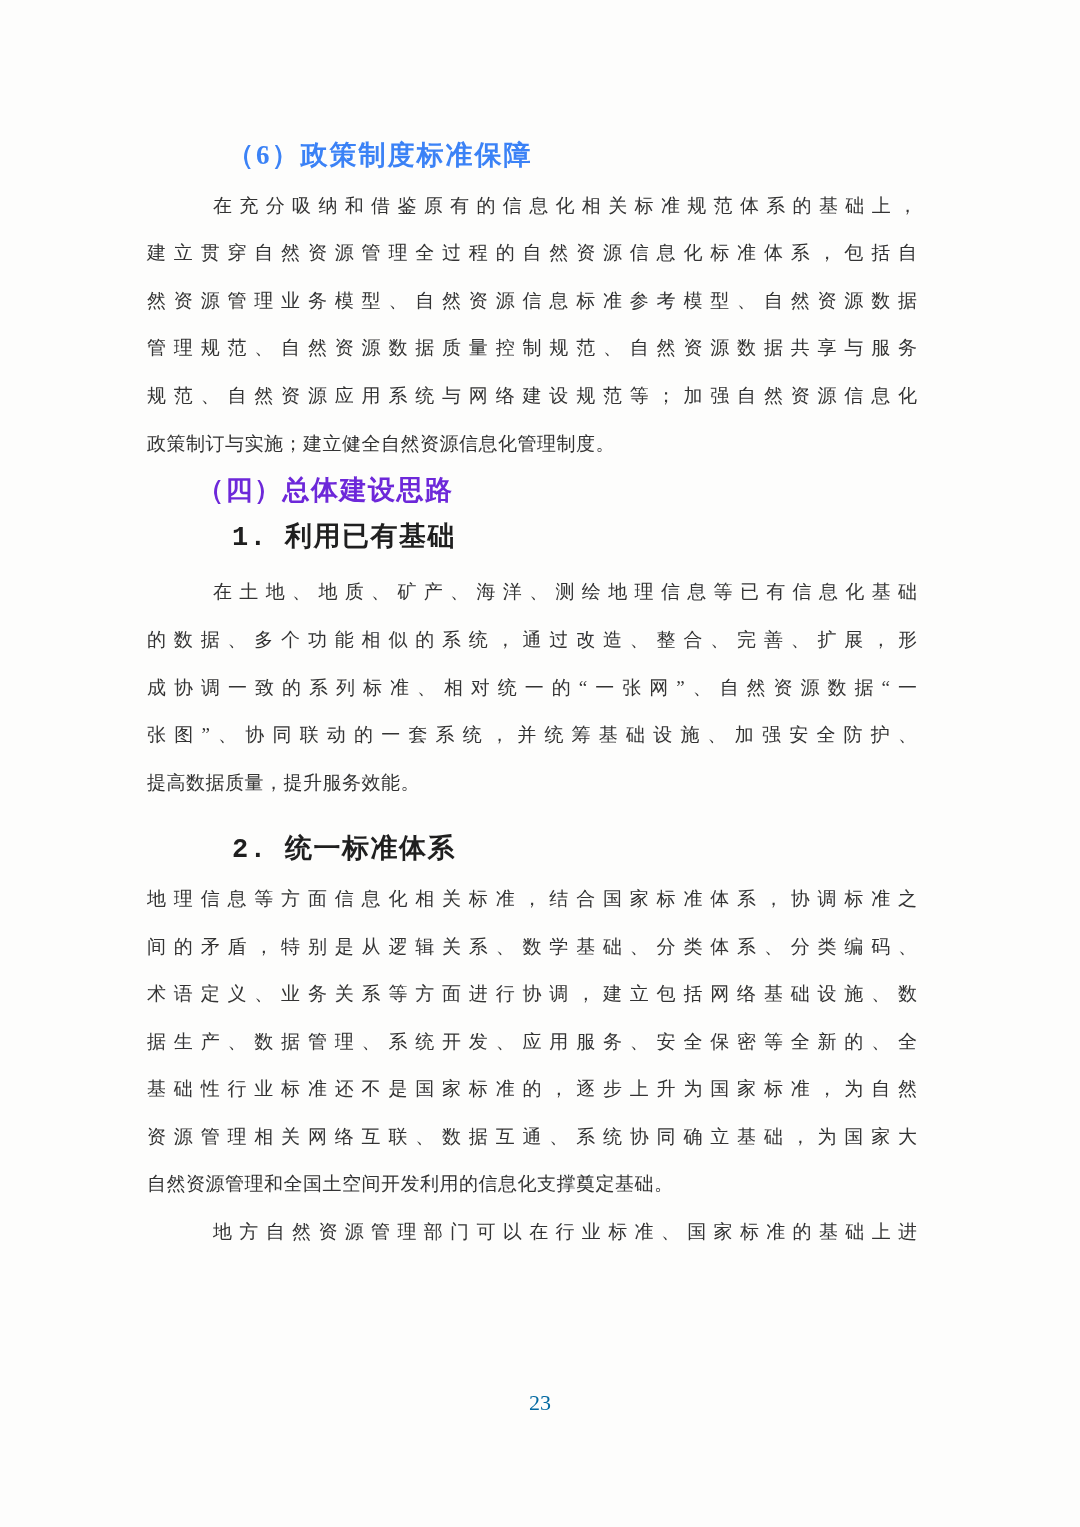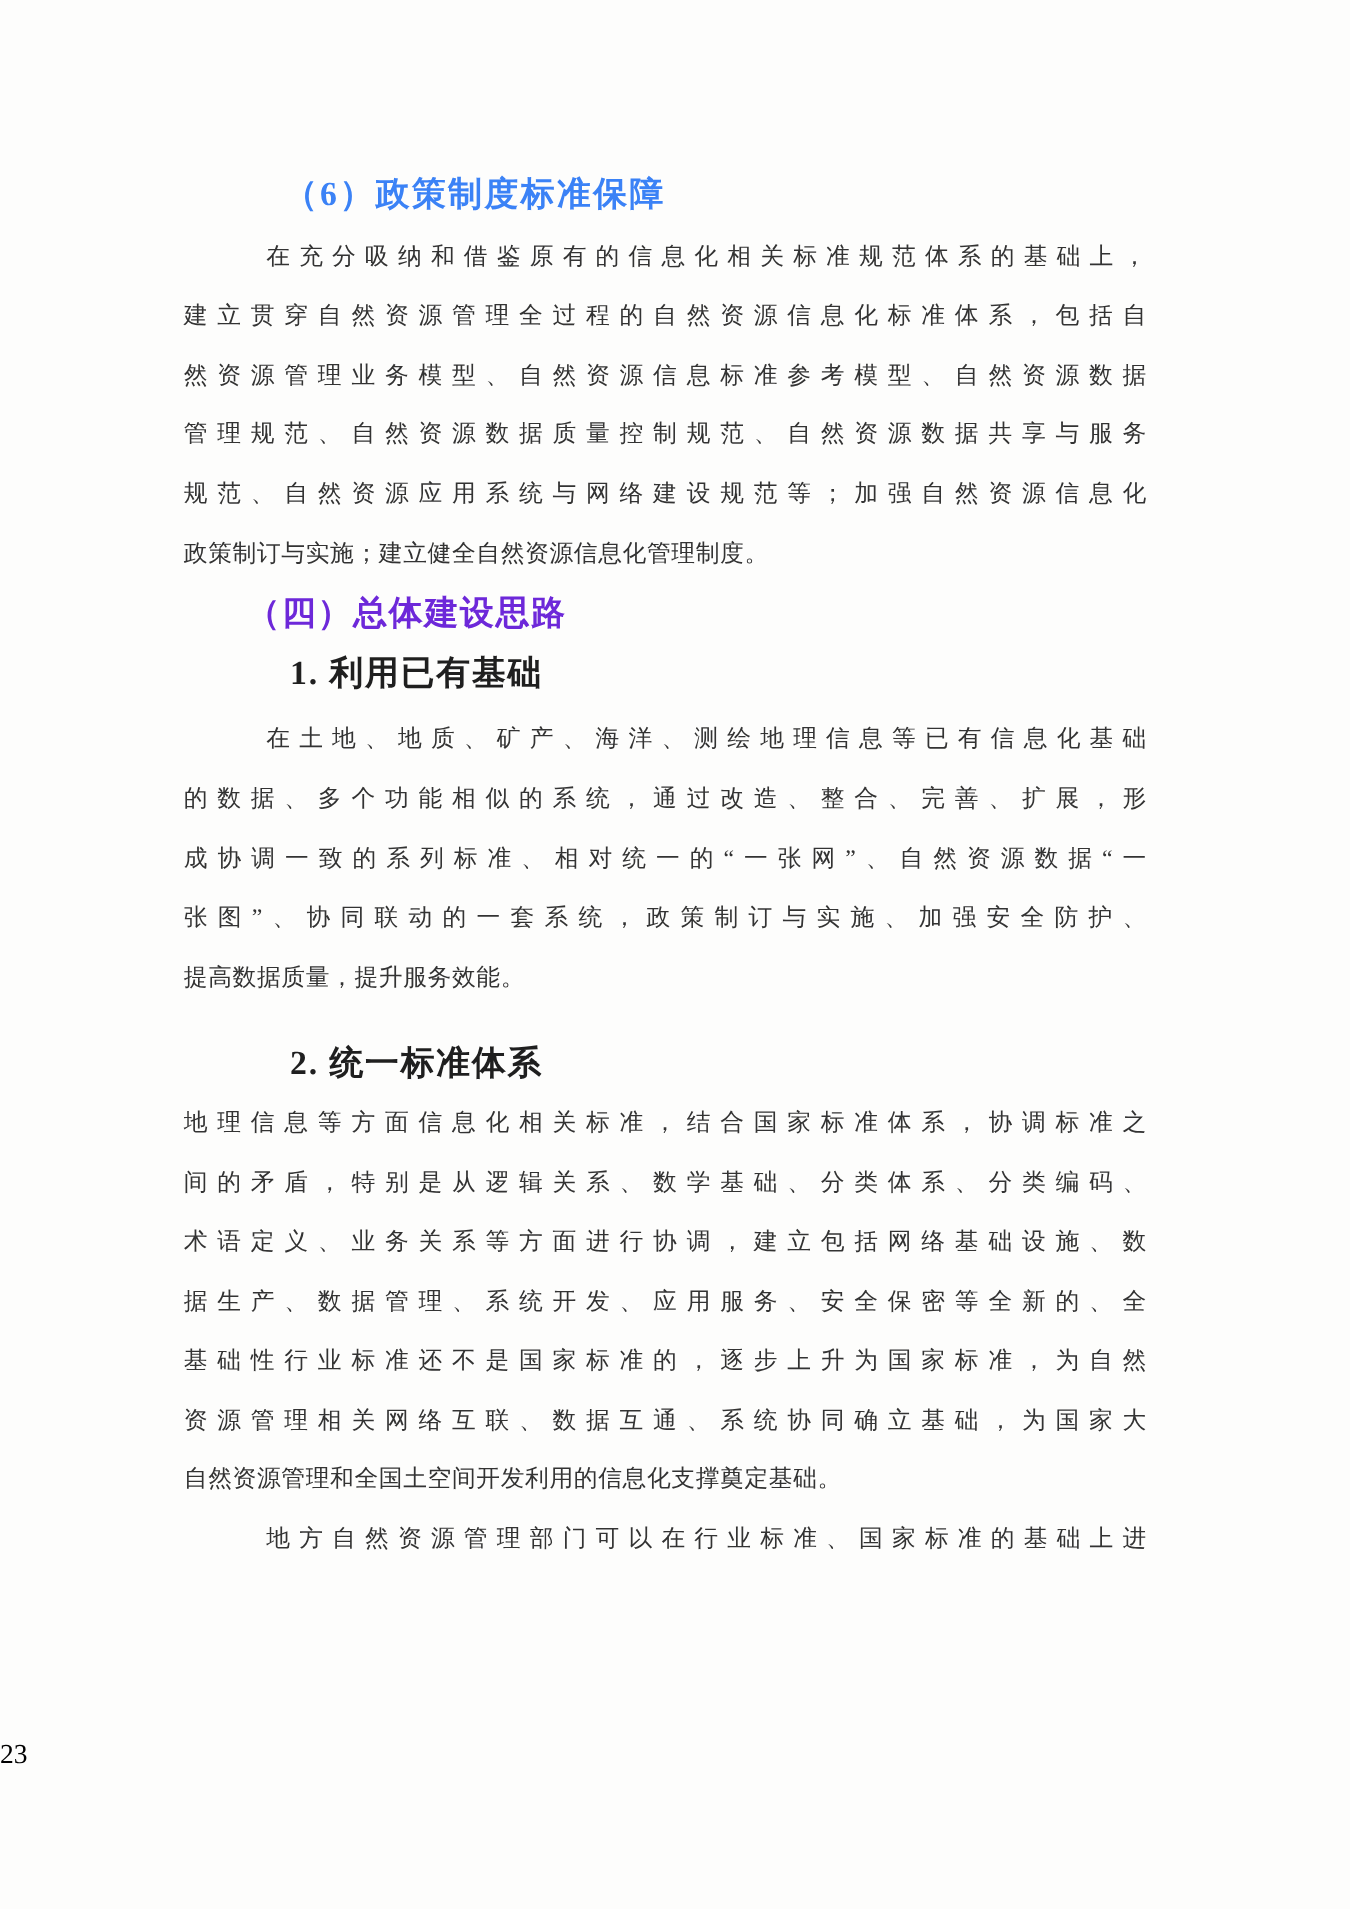--- a/index.html
+++ b/index.html
@@ -55,54 +55,55 @@
     letter-spacing: 1.5px;
     font-family: Liberation Serif, serif;
   }
   .h-num {
     font-size: 27px;
     line-height: 47.6px;
     font-weight: bold;
     color: #1f1f1f;
     padding-left: 85px;
     letter-spacing: 1.5px;
-    font-family: Liberation Serif, serif;
+    font-family: Liberation Mono, monospace;
   }
   
   .h-kai + .line.first { margin-top: 2px; }
   .h-num + .line.first { margin-top: 6px; }
   .line.para-end + .h-num { margin-top: 21px; }
   .page-number {
     position: absolute;
     top: 1390px;
     left: 0;
     width: 100%;
+    text-align: center;
     font-size: 22px;
-    color: #000000;
+    color: #0369a1;
     font-family: "Liberation Serif", "DejaVu Serif", serif;
   }
 </style>
 </head>
 <body>
 
 <div class="page">
   <div class="content">
       <div class="h-kai">（6）政策制度标准保障</div>
       <div class="line first">在充分吸纳和借鉴原有的信息化相关标准规范体系的基础上，</div>
       <div class="line">建立贯穿自然资源管理全过程的自然资源信息化标准体系，包括自</div>
       <div class="line">然资源管理业务模型、自然资源信息标准参考模型、自然资源数据</div>
       <div class="line">管理规范、自然资源数据质量控制规范、自然资源数据共享与服务</div>
       <div class="line">规范、自然资源应用系统与网络建设规范等；加强自然资源信息化</div>
       <div class="line para-end">政策制订与实施；建立健全自然资源信息化管理制度。</div>
       <div class="h-hei">（四）总体建设思路</div>
       <div class="h-num">1. 利用已有基础</div>
       <div class="line first">在土地、地质、矿产、海洋、测绘地理信息等已有信息化基础</div>
       <div class="line">的数据、多个功能相似的系统，通过改造、整合、完善、扩展，形</div>
       <div class="line">成协调一致的系列标准、相对统一的“一张网”、自然资源数据“一</div>
-      <div class="line">张图”、协同联动的一套系统，政策制订与实施、加强安全防护、</div>
+      <div class="line">张图”、协同联动的一套系统，并统筹基础设施、加强安全防护、</div>
       <div class="line para-end">提高数据质量，提升服务效能。</div>
       <div class="h-num">2. 统一标准体系</div>
       <div class="line">地理信息等方面信息化相关标准，结合国家标准体系，协调标准之</div>
       <div class="line">间的矛盾，特别是从逻辑关系、数学基础、分类体系、分类编码、</div>
       <div class="line">术语定义、业务关系等方面进行协调，建立包括网络基础设施、数</div>
       <div class="line">据生产、数据管理、系统开发、应用服务、安全保密等全新的、全</div>
       <div class="line">基础性行业标准还不是国家标准的，逐步上升为国家标准，为自然</div>
       <div class="line">资源管理相关网络互联、数据互通、系统协同确立基础，为国家大</div>
       <div class="line para-end">自然资源管理和全国土空间开发利用的信息化支撑奠定基础。</div>
       <div class="line first">地方自然资源管理部门可以在行业标准、国家标准的基础上进</div>

